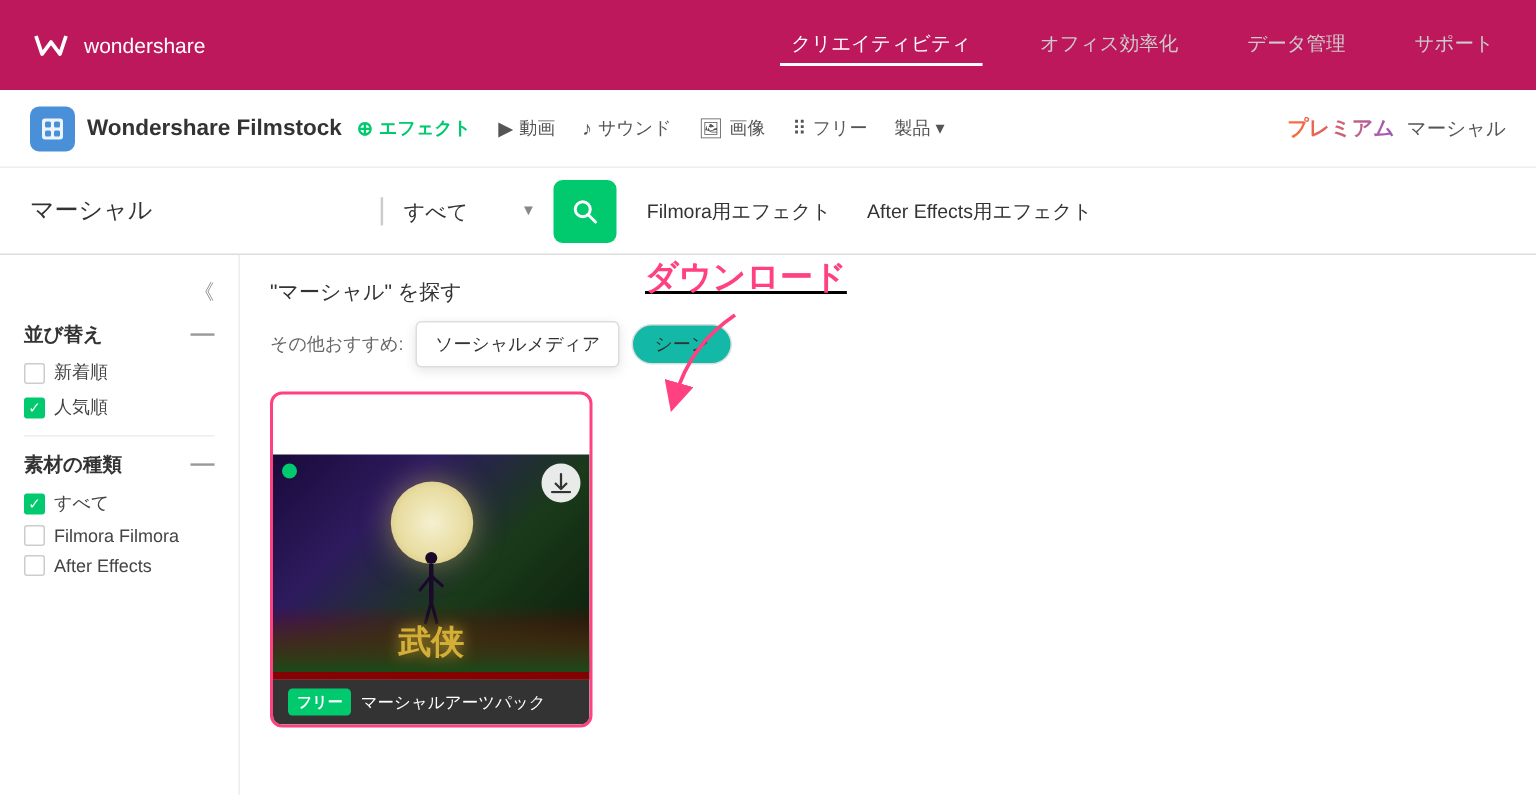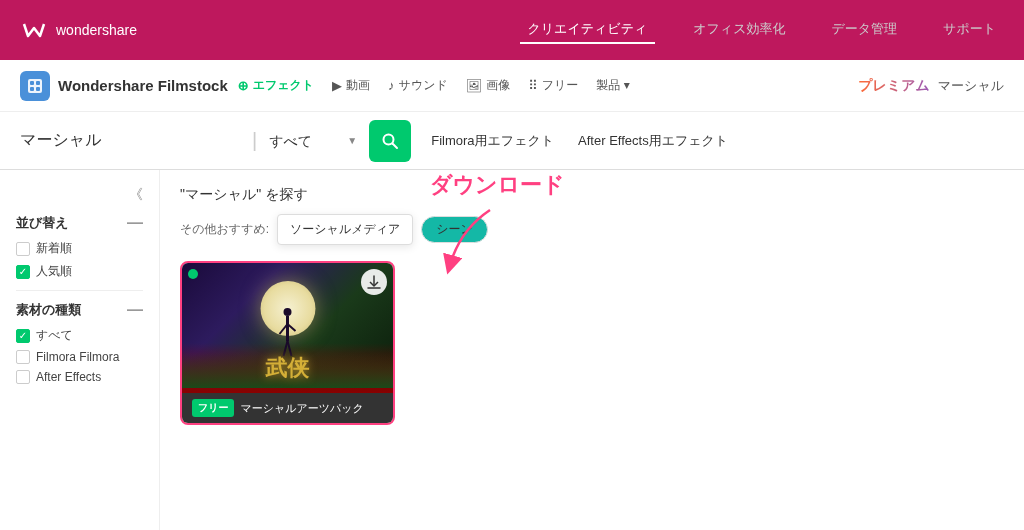--- a/index.html
+++ b/index.html
@@ -279,26 +279,27 @@
     .result-card {
       width: 215px;
       position: relative;
       border-radius: 8px;
       overflow: hidden;
       border: 2px solid #ff4081;
       cursor: pointer;
     }
     .card-thumbnail {
       width: 100%;
-      height: 130px;
+      height: 150px;
       background: linear-gradient(135deg, #1a0a3a 0%, #2d1b5e 30%, #1a3a1a 60%, #0a1a0a 100%);
       position: relative;
       display: flex;
       align-items: center;
       justify-content: center;
+      margin-top: 40px;
     }
     .card-moon {
       width: 55px;
       height: 55px;
       background: radial-gradient(circle, #f5f0d0 0%, #e8dca0 60%, #c8b870 100%);
       border-radius: 50%;
       position: absolute;
       top: 18px;
       left: 50%;
       transform: translateX(-50%);
@@ -362,20 +363,21 @@
       color: #fff;
     }
 
     
     .annotation {
       position: absolute;
       top: 200px;
       left: 480px;
       z-index: 100;
       pointer-events: none;
+      text-decoration: underline;
     }
     .annotation-text {
       font-size: 22px;
       font-weight: bold;
       color: #ff4081;
       text-shadow: 1px 1px 0 rgba(255,255,255,0.8);
     }
 
     
     .card-mountains {

